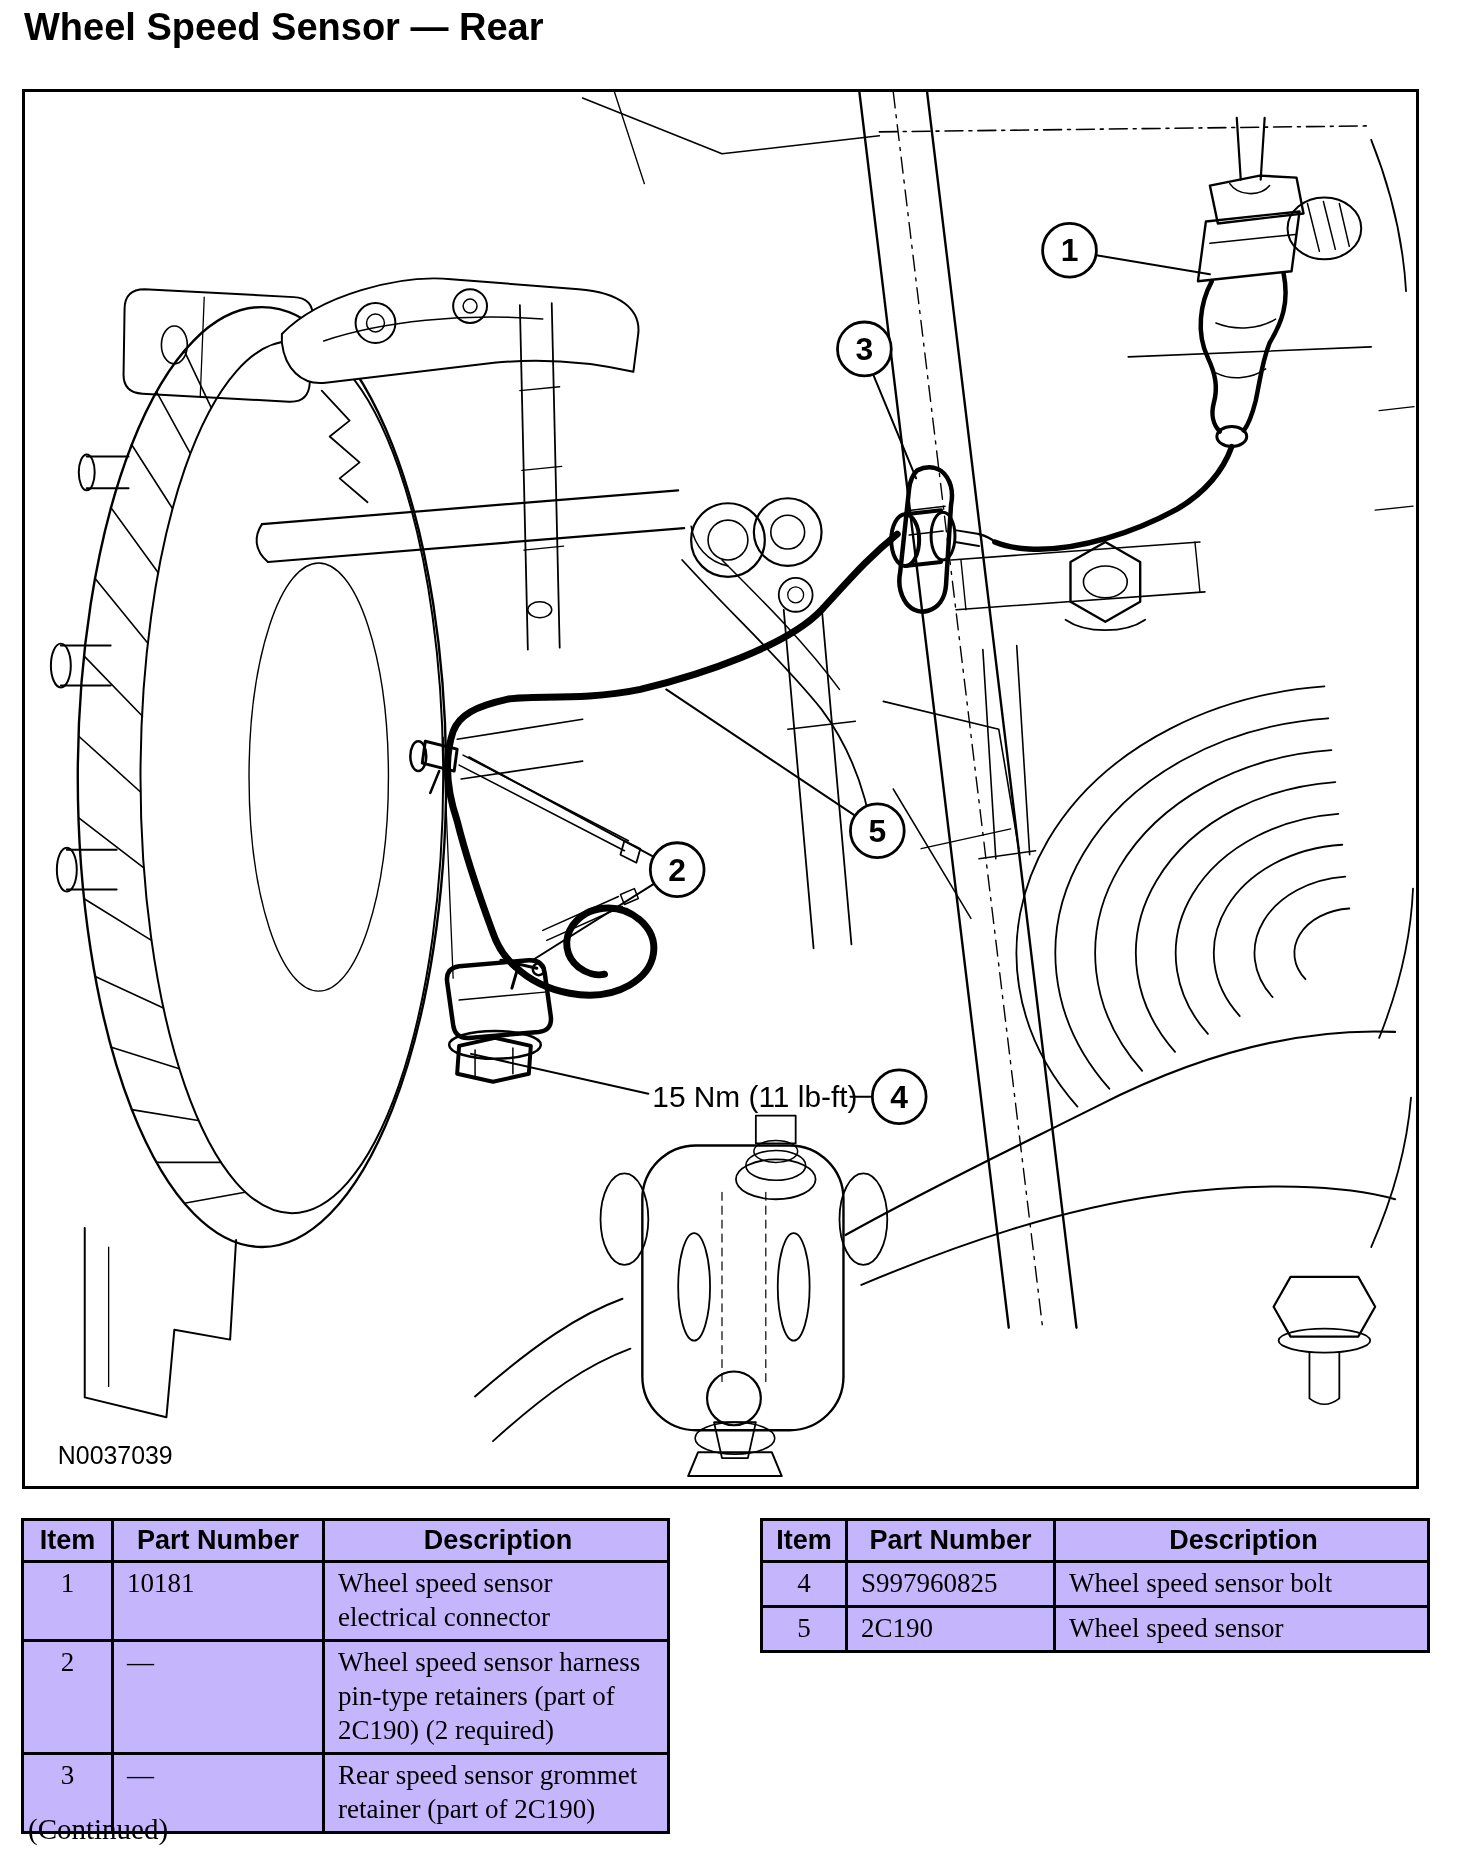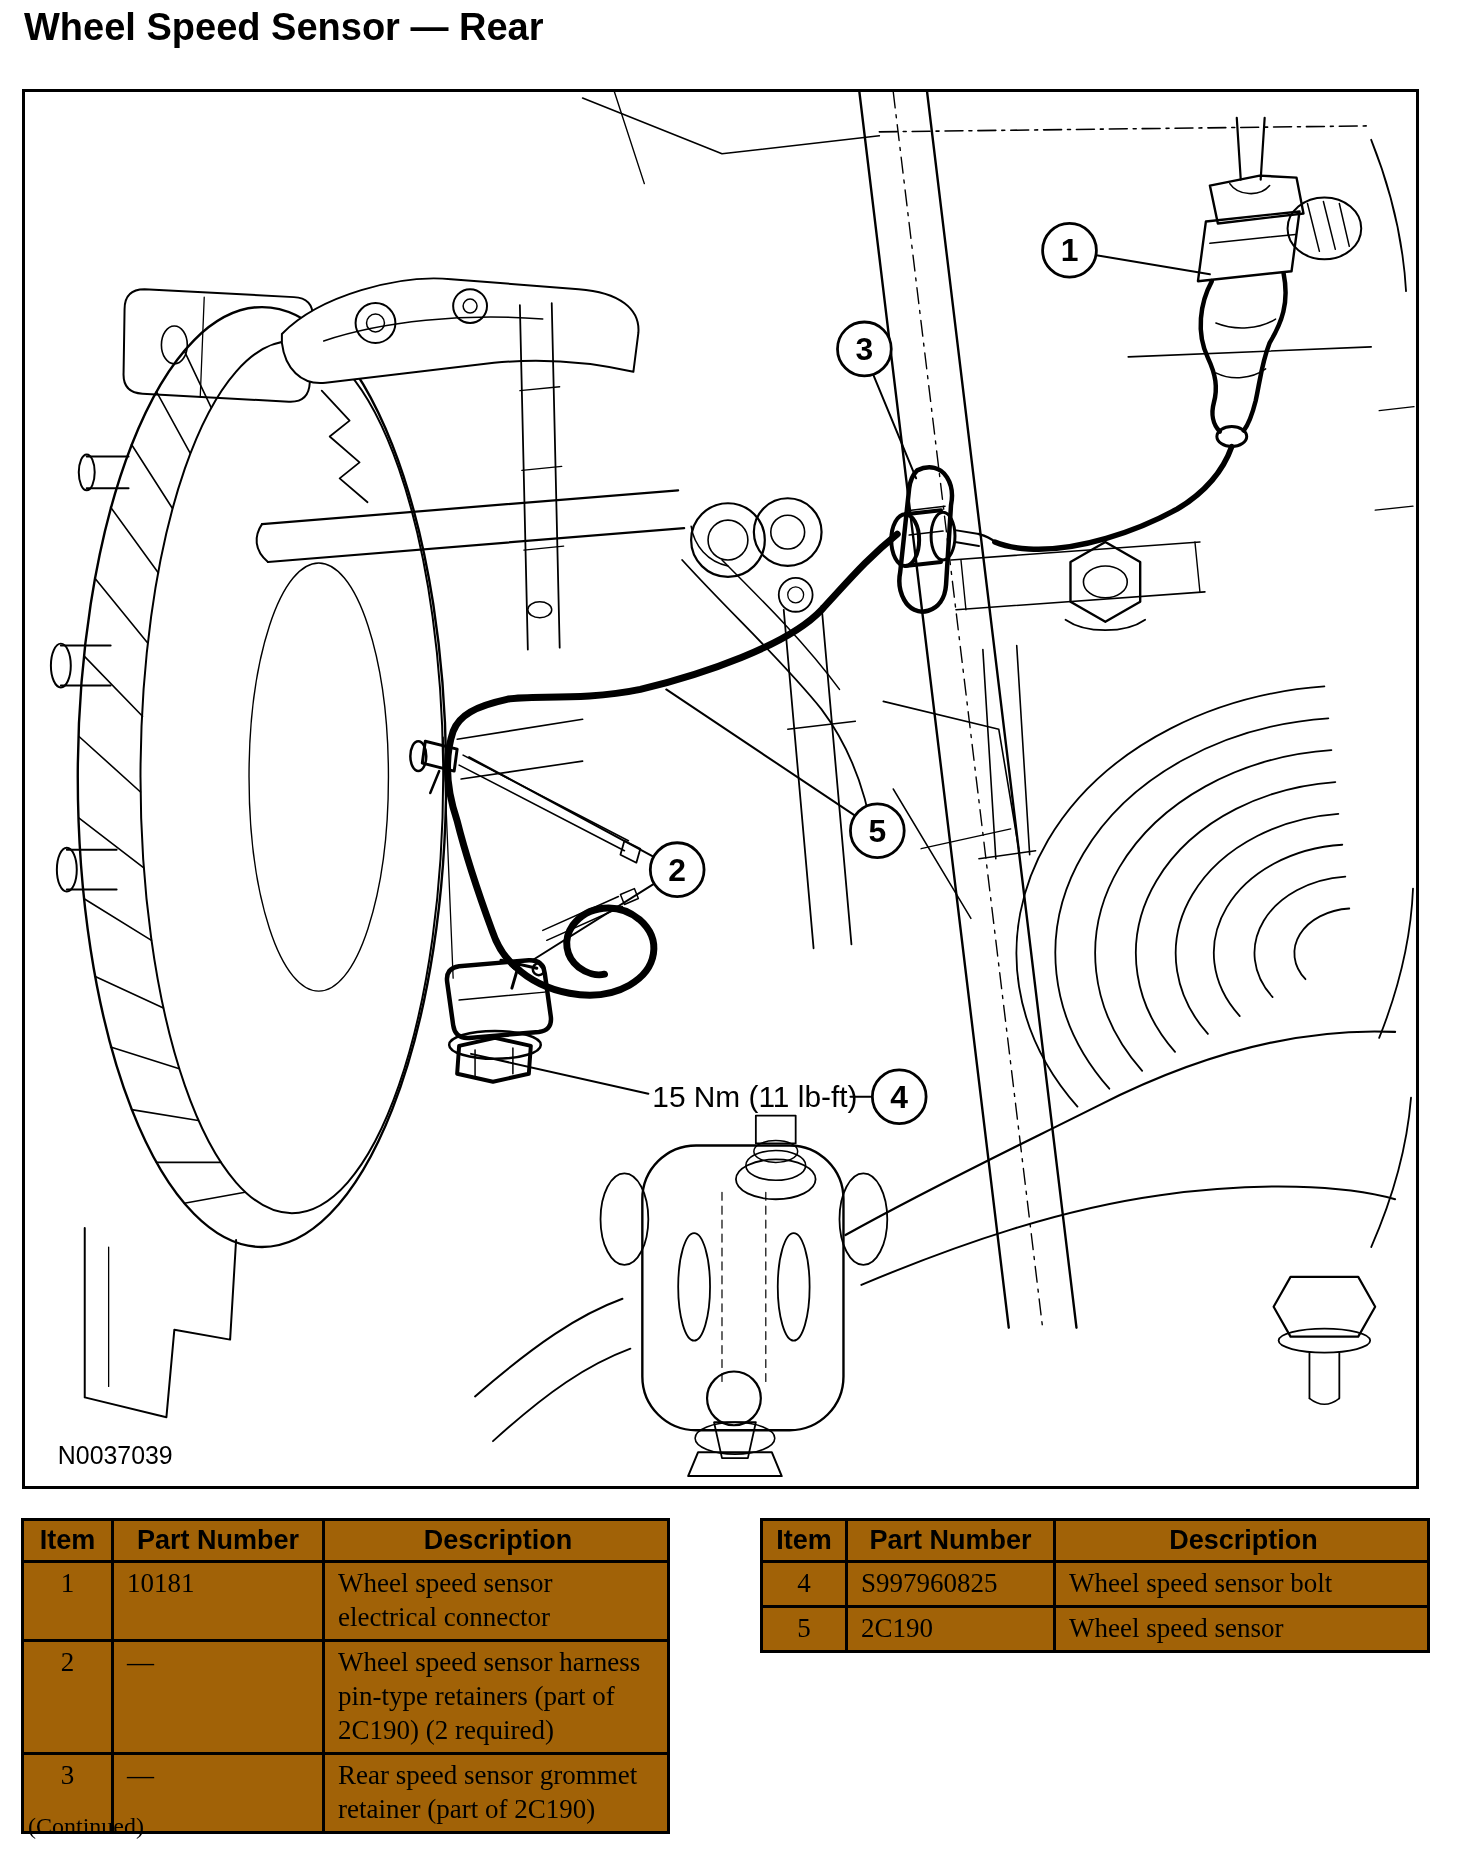--- a/index.html
+++ b/index.html
@@ -1,30 +1,30 @@
 <!DOCTYPE html>
 <html><head>
 <meta charset="utf-8">
 <style>
   html,body{margin:0;padding:0;background:#ffffff;}
   body{width:1472px;height:1858px;position:relative;font-family:"Liberation Sans",sans-serif;color:#000;}
   .page-title{position:absolute;left:24px;top:6px;font-size:38px;font-weight:bold;letter-spacing:0px;}
   .diagram-frame{position:absolute;left:22px;top:89px;width:1397px;height:1400px;border:3px solid #000;box-sizing:border-box;background:#fff;}
   .diagram-frame svg{display:block;width:100%;height:100%;}
-  .parts-table{position:absolute;border-collapse:collapse;table-layout:fixed;background:#a16207;}
+  .parts-table{position:absolute;border-collapse:collapse;table-layout:fixed;background:#c4b5fd;}
   .parts-table td,.parts-table th{border:3px solid #000;vertical-align:top;overflow:hidden;}
   .parts-table th{font-family:"Liberation Sans",sans-serif;font-size:27px;font-weight:bold;text-align:center;padding:4px 8px 4px 12px;vertical-align:middle;}
   .parts-table th.c{text-align:center;padding-left:4px;padding-right:4px;}
   .parts-table td{font-family:"Liberation Serif",serif;font-size:27px;line-height:34px;padding:3px 10px 5px 13px;}
   .parts-table td.item{text-align:center;padding-left:2px;padding-right:2px;}
   #table-left{left:21px;top:1518px;width:646px;}
   #table-right{left:760px;top:1518px;width:667px;}
   #table-left col.c1{width:90px;} #table-left col.c2{width:211px;} #table-left col.c3{width:345px;}
   #table-right col.c1{width:85px;} #table-right col.c2{width:208px;} #table-right col.c3{width:374px;}
-  .continued{position:absolute;left:28px;top:1813px;font-family:"Liberation Serif",serif;font-size:24px;}
+  .continued{position:absolute;left:28px;top:1813px;font-family:"Liberation Serif",serif;font-size:29px;}
   .tr1{height:40px;} .tr2{height:73px;} .tr3{height:100px;} .tr4{height:68px;} .tr5{height:37px;}
   svg *{vector-effect:none;}
   svg text{font-family:"Liberation Sans",sans-serif;fill:#000;stroke:none;}
   .callout-num{font-size:32px;font-weight:600;text-anchor:middle;}
   .torque{font-size:30px;}
   .figid{font-size:25px;}
 </style>
 </head>
 <body>
 

